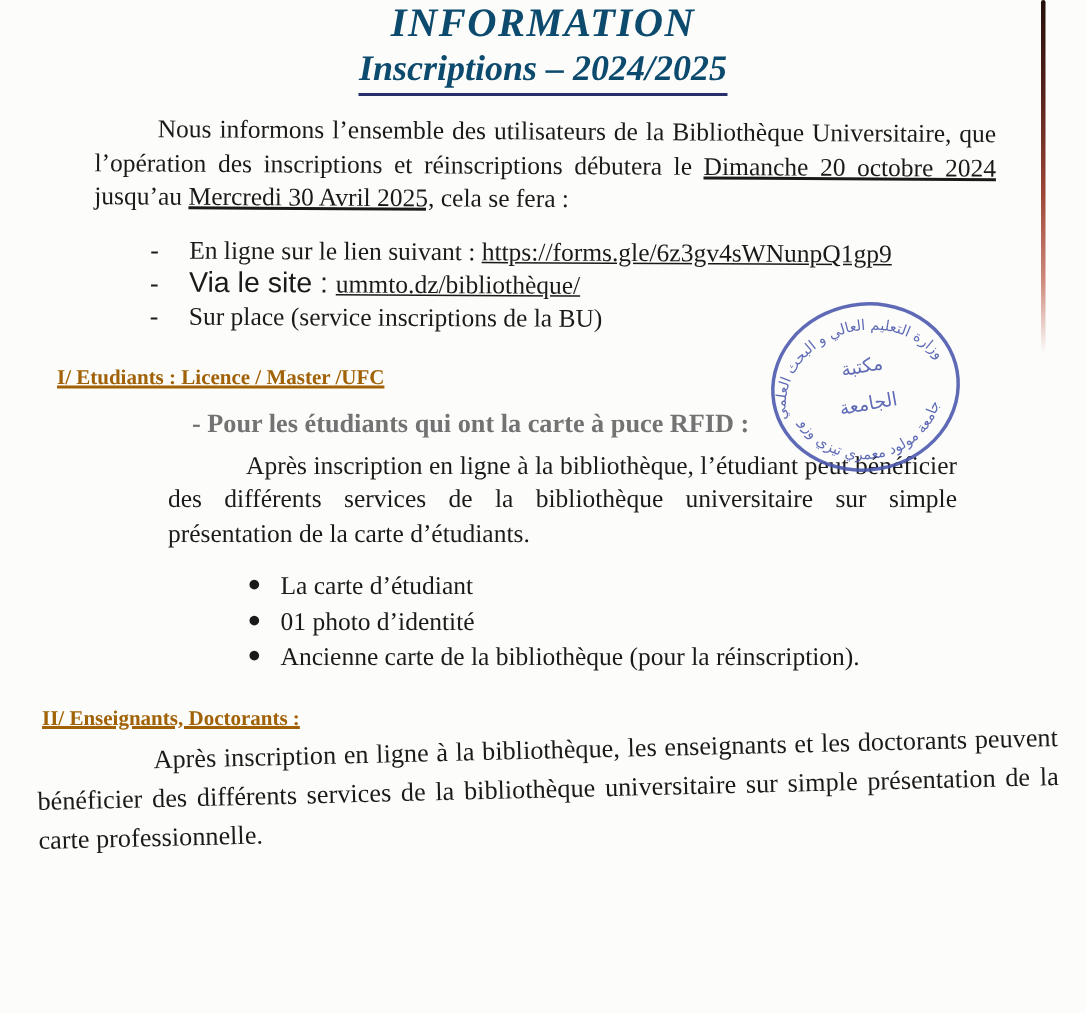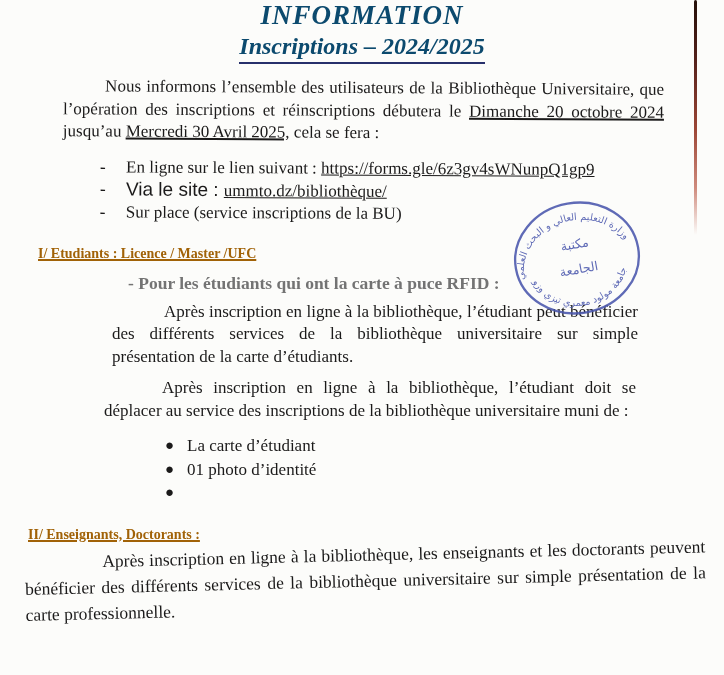--- a/index.html
+++ b/index.html
@@ -136,33 +136,33 @@
     </div>
   </div>
 
   <div class="h-section">I/ Etudiants : Licence / Master /UFC</div>
 
   <div class="sub-bold">-  Pour les étudiants qui ont la carte à puce RFID :</div>
 
   <p class="body-para">Après inscription en ligne à la bibliothèque, l’étudiant peut bénéficier des différents services de la bibliothèque universitaire sur simple présentation de la carte d’étudiants.</p>
 
 
-  <p class="body-para body-para2">Après inscription en ligne à la bibliothèque, l’étudiant doit se déplacer au service des inscriptions de la bibliothèque universitaire muni de :</p>
 
   <div class="req-list">
     <div class="req-item">
       <span class="bullet">●</span>
       <span>La carte d’étudiant</span>
     </div>
     <div class="req-item">
       <span class="bullet">●</span>
       <span>01 photo d’identité</span>
     </div>
     <div class="req-item">
       <span class="bullet">●</span>
+      <span>Ancienne carte de la bibliothèque (pour la réinscription).</span>
     </div>
   </div>
 
   <div class="h-section h2-section">II/ Enseignants, Doctorants :</div>
 
   <p class="final-para">Après inscription en ligne à la bibliothèque, les enseignants et les doctorants peuvent bénéficier des différents services de la bibliothèque universitaire sur simple présentation de la carte professionnelle.</p>
 
   <svg class="stamp" viewBox="0 0 140 128">
     <g transform="rotate(-10 70 64)">
       <ellipse cx="70" cy="64" rx="64" ry="57" fill="none" stroke-width="2.4" stroke="#4a57ad"></ellipse>

